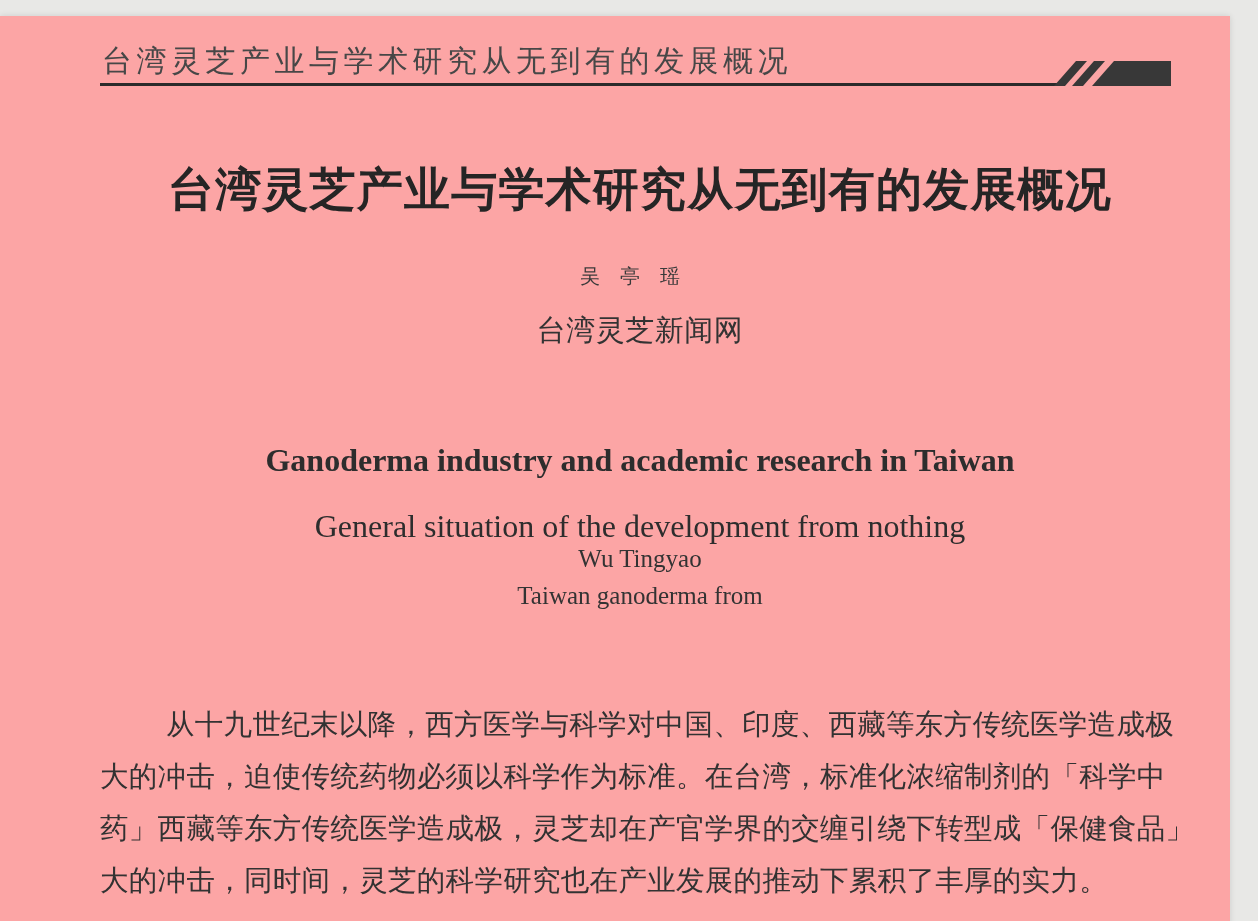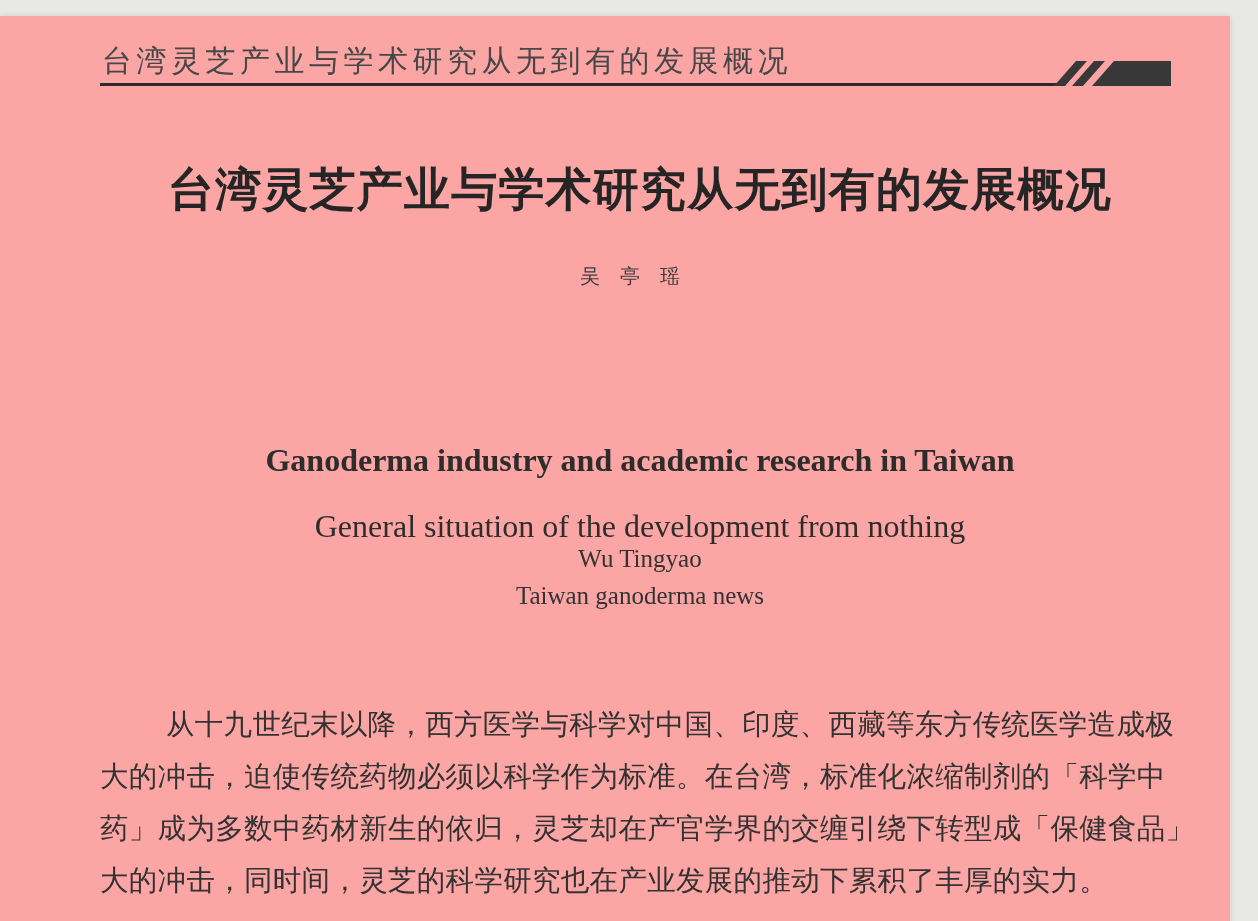--- a/index.html
+++ b/index.html
@@ -130,29 +130,30 @@
   <svg class="corner-mark" viewBox="0 0 140 40" aria-hidden="true">
     <polygon points="14,35 25,35 47,10 36,10" fill="#383838"></polygon>
     <polygon points="32,35 43,35 65,10 54,10" fill="#383838"></polygon>
     <polygon points="52,35 74,10 131,10 131,35" fill="#383838"></polygon>
   </svg>
 
   <h1 class="centered title-zh">台湾灵芝产业与学术研究从无到有的发展概况</h1>
 
   <div class="centered author-zh">吴亭瑶</div>
 
+  <div class="centered affil-zh">台湾灵芝新闻网</div>
 
   <h2 class="centered title-en-1">Ganoderma industry and academic research in Taiwan</h2>
 
   <h2 class="centered title-en-2">General situation of the development from nothing</h2>
 
   <div class="centered author-en">Wu Tingyao</div>
 
-  <div class="centered affil-en">Taiwan ganoderma news</div>
+  <div class="centered affil-en">Taiwan ganoderma from</div>
 
   <div class="body-text">
     <p class="body-line indent">从十九世纪末以降，西方医学与科学对中国、印度、西藏等东方传统医学造成极</p>
     <p class="body-line">大的冲击，迫使传统药物必须以科学作为标准。在台湾，标准化浓缩制剂的「科学中</p>
-    <p class="body-line">药」成为多数中药材新生的依归，灵芝却在产官学界的交缠引绕下转型成「保健食品」</p>
+    <p class="body-line">药」西藏等东方传统医学造成极，灵芝却在产官学界的交缠引绕下转型成「保健食品」</p>
     <p class="body-line">大的冲击，同时间，灵芝的科学研究也在产业发展的推动下累积了丰厚的实力。</p>
   </div>
 
 </div>
 
 </body></html>

